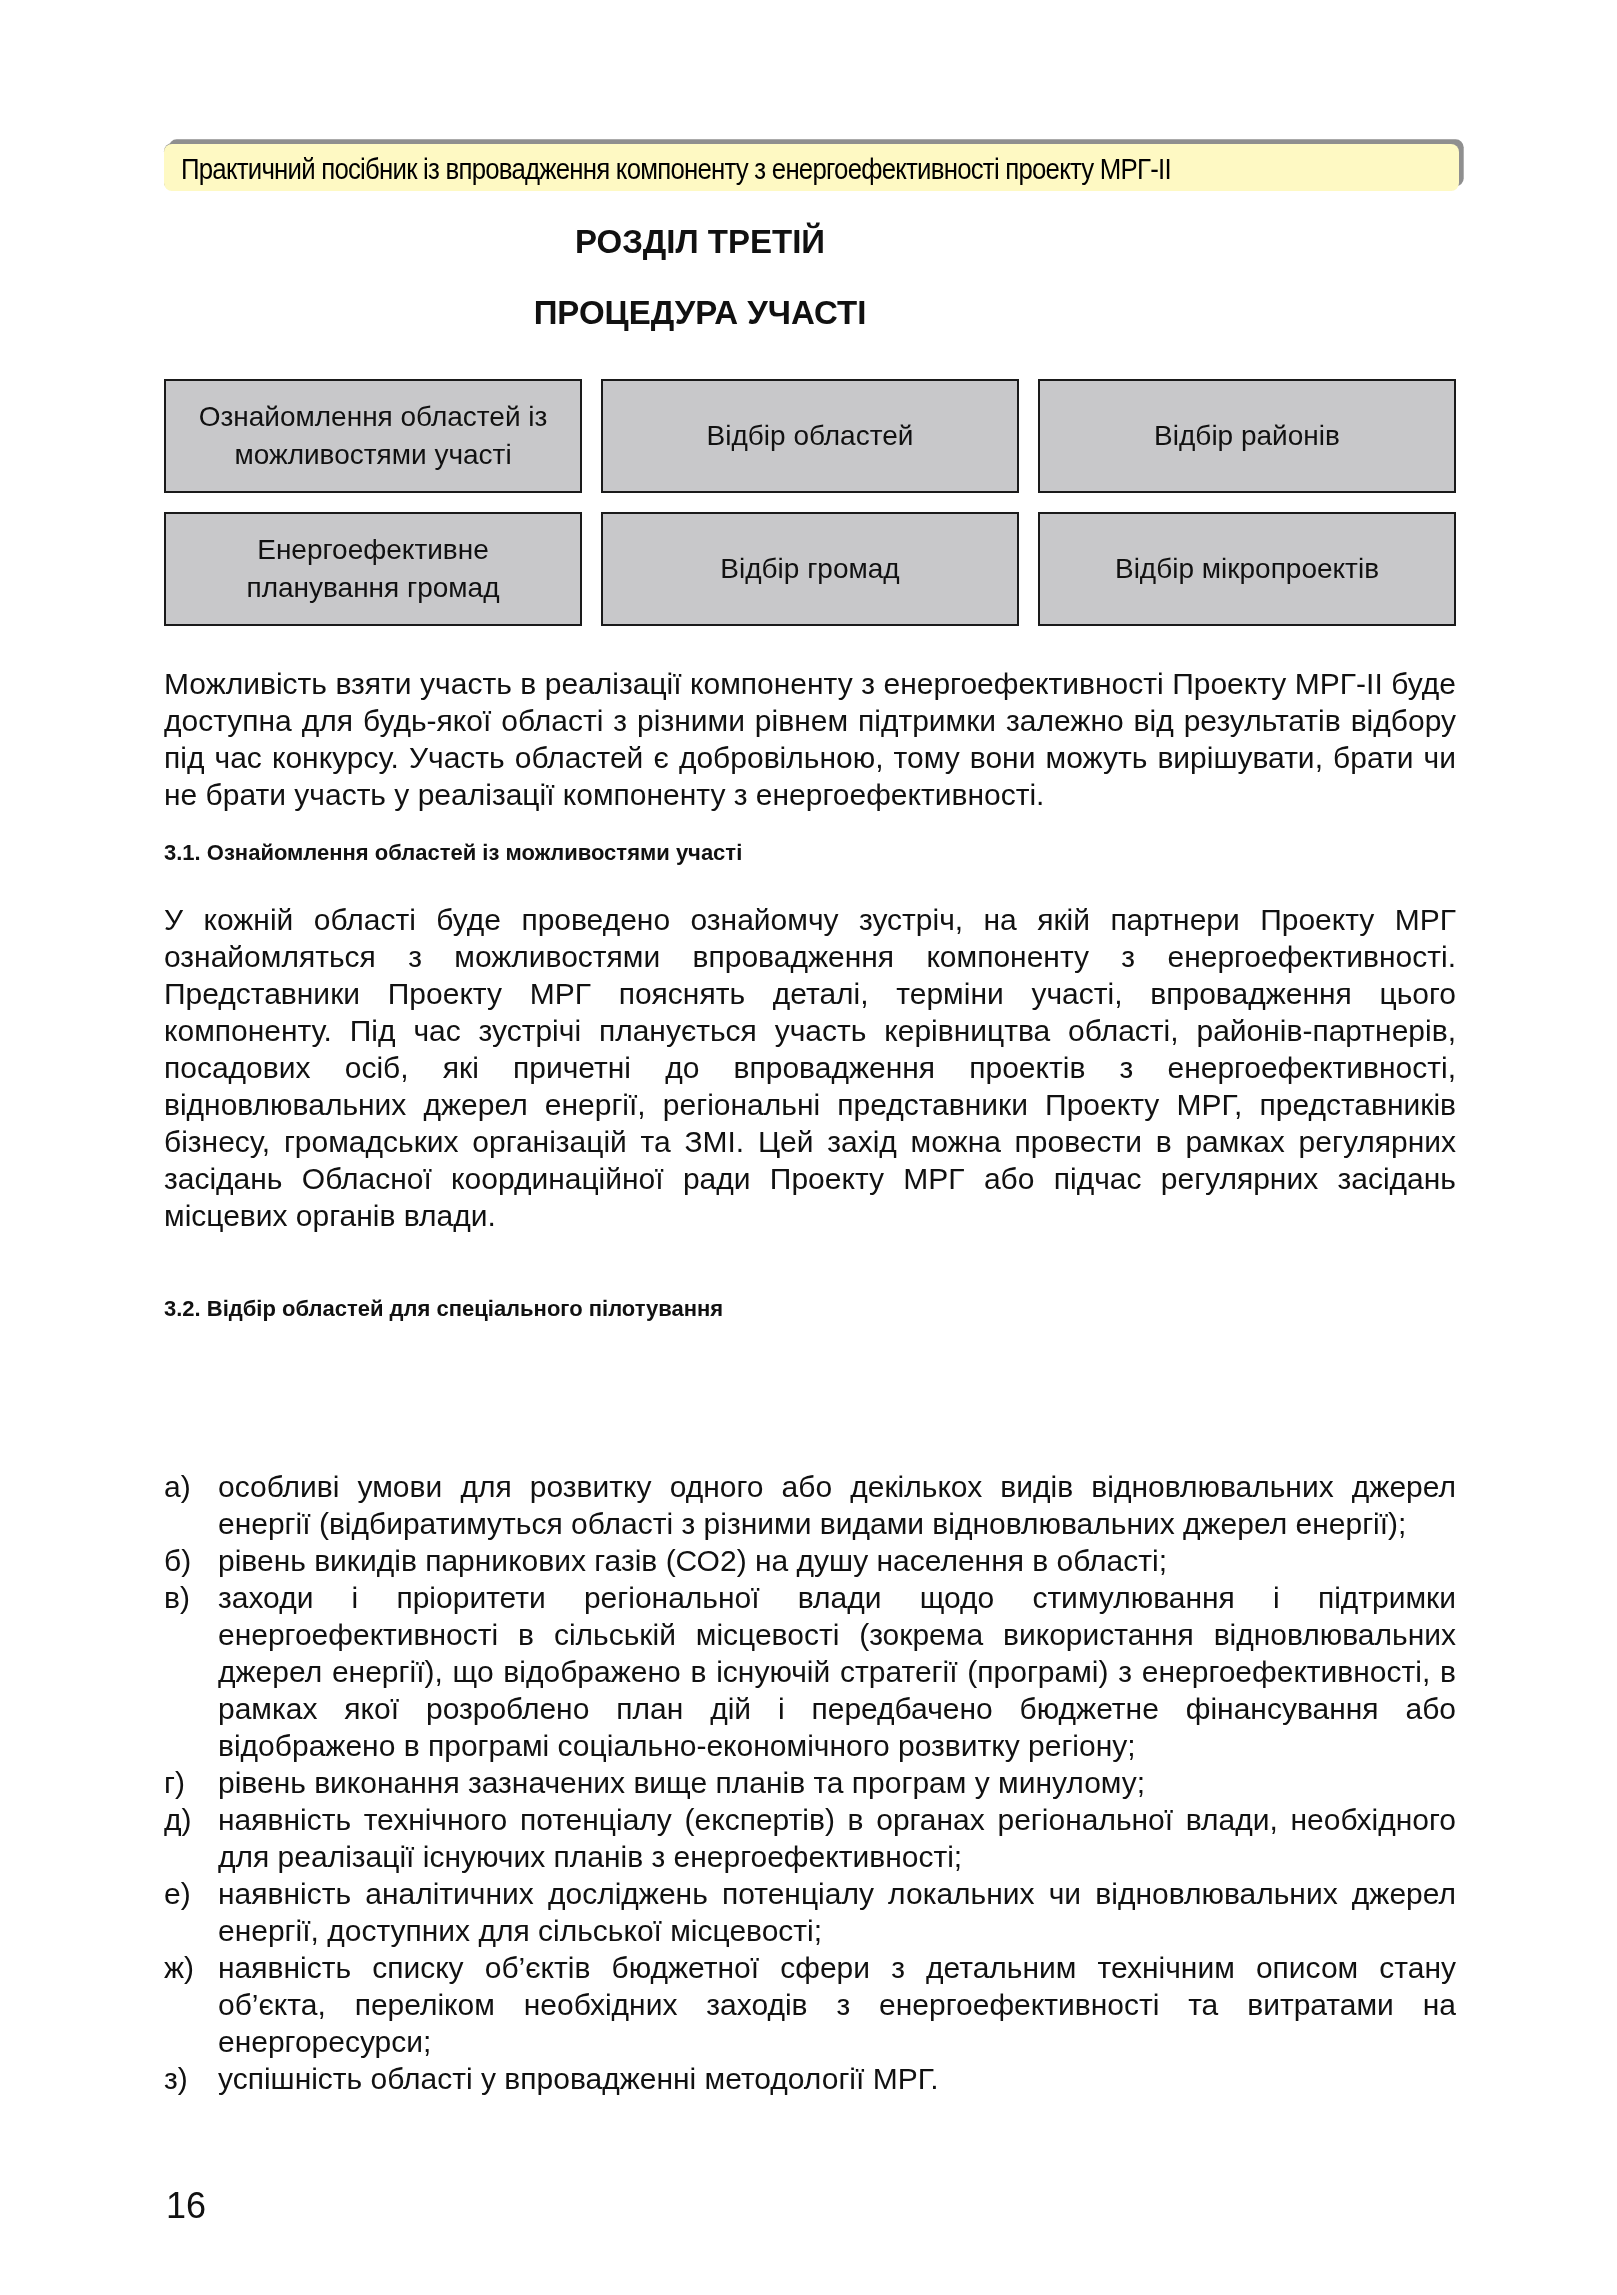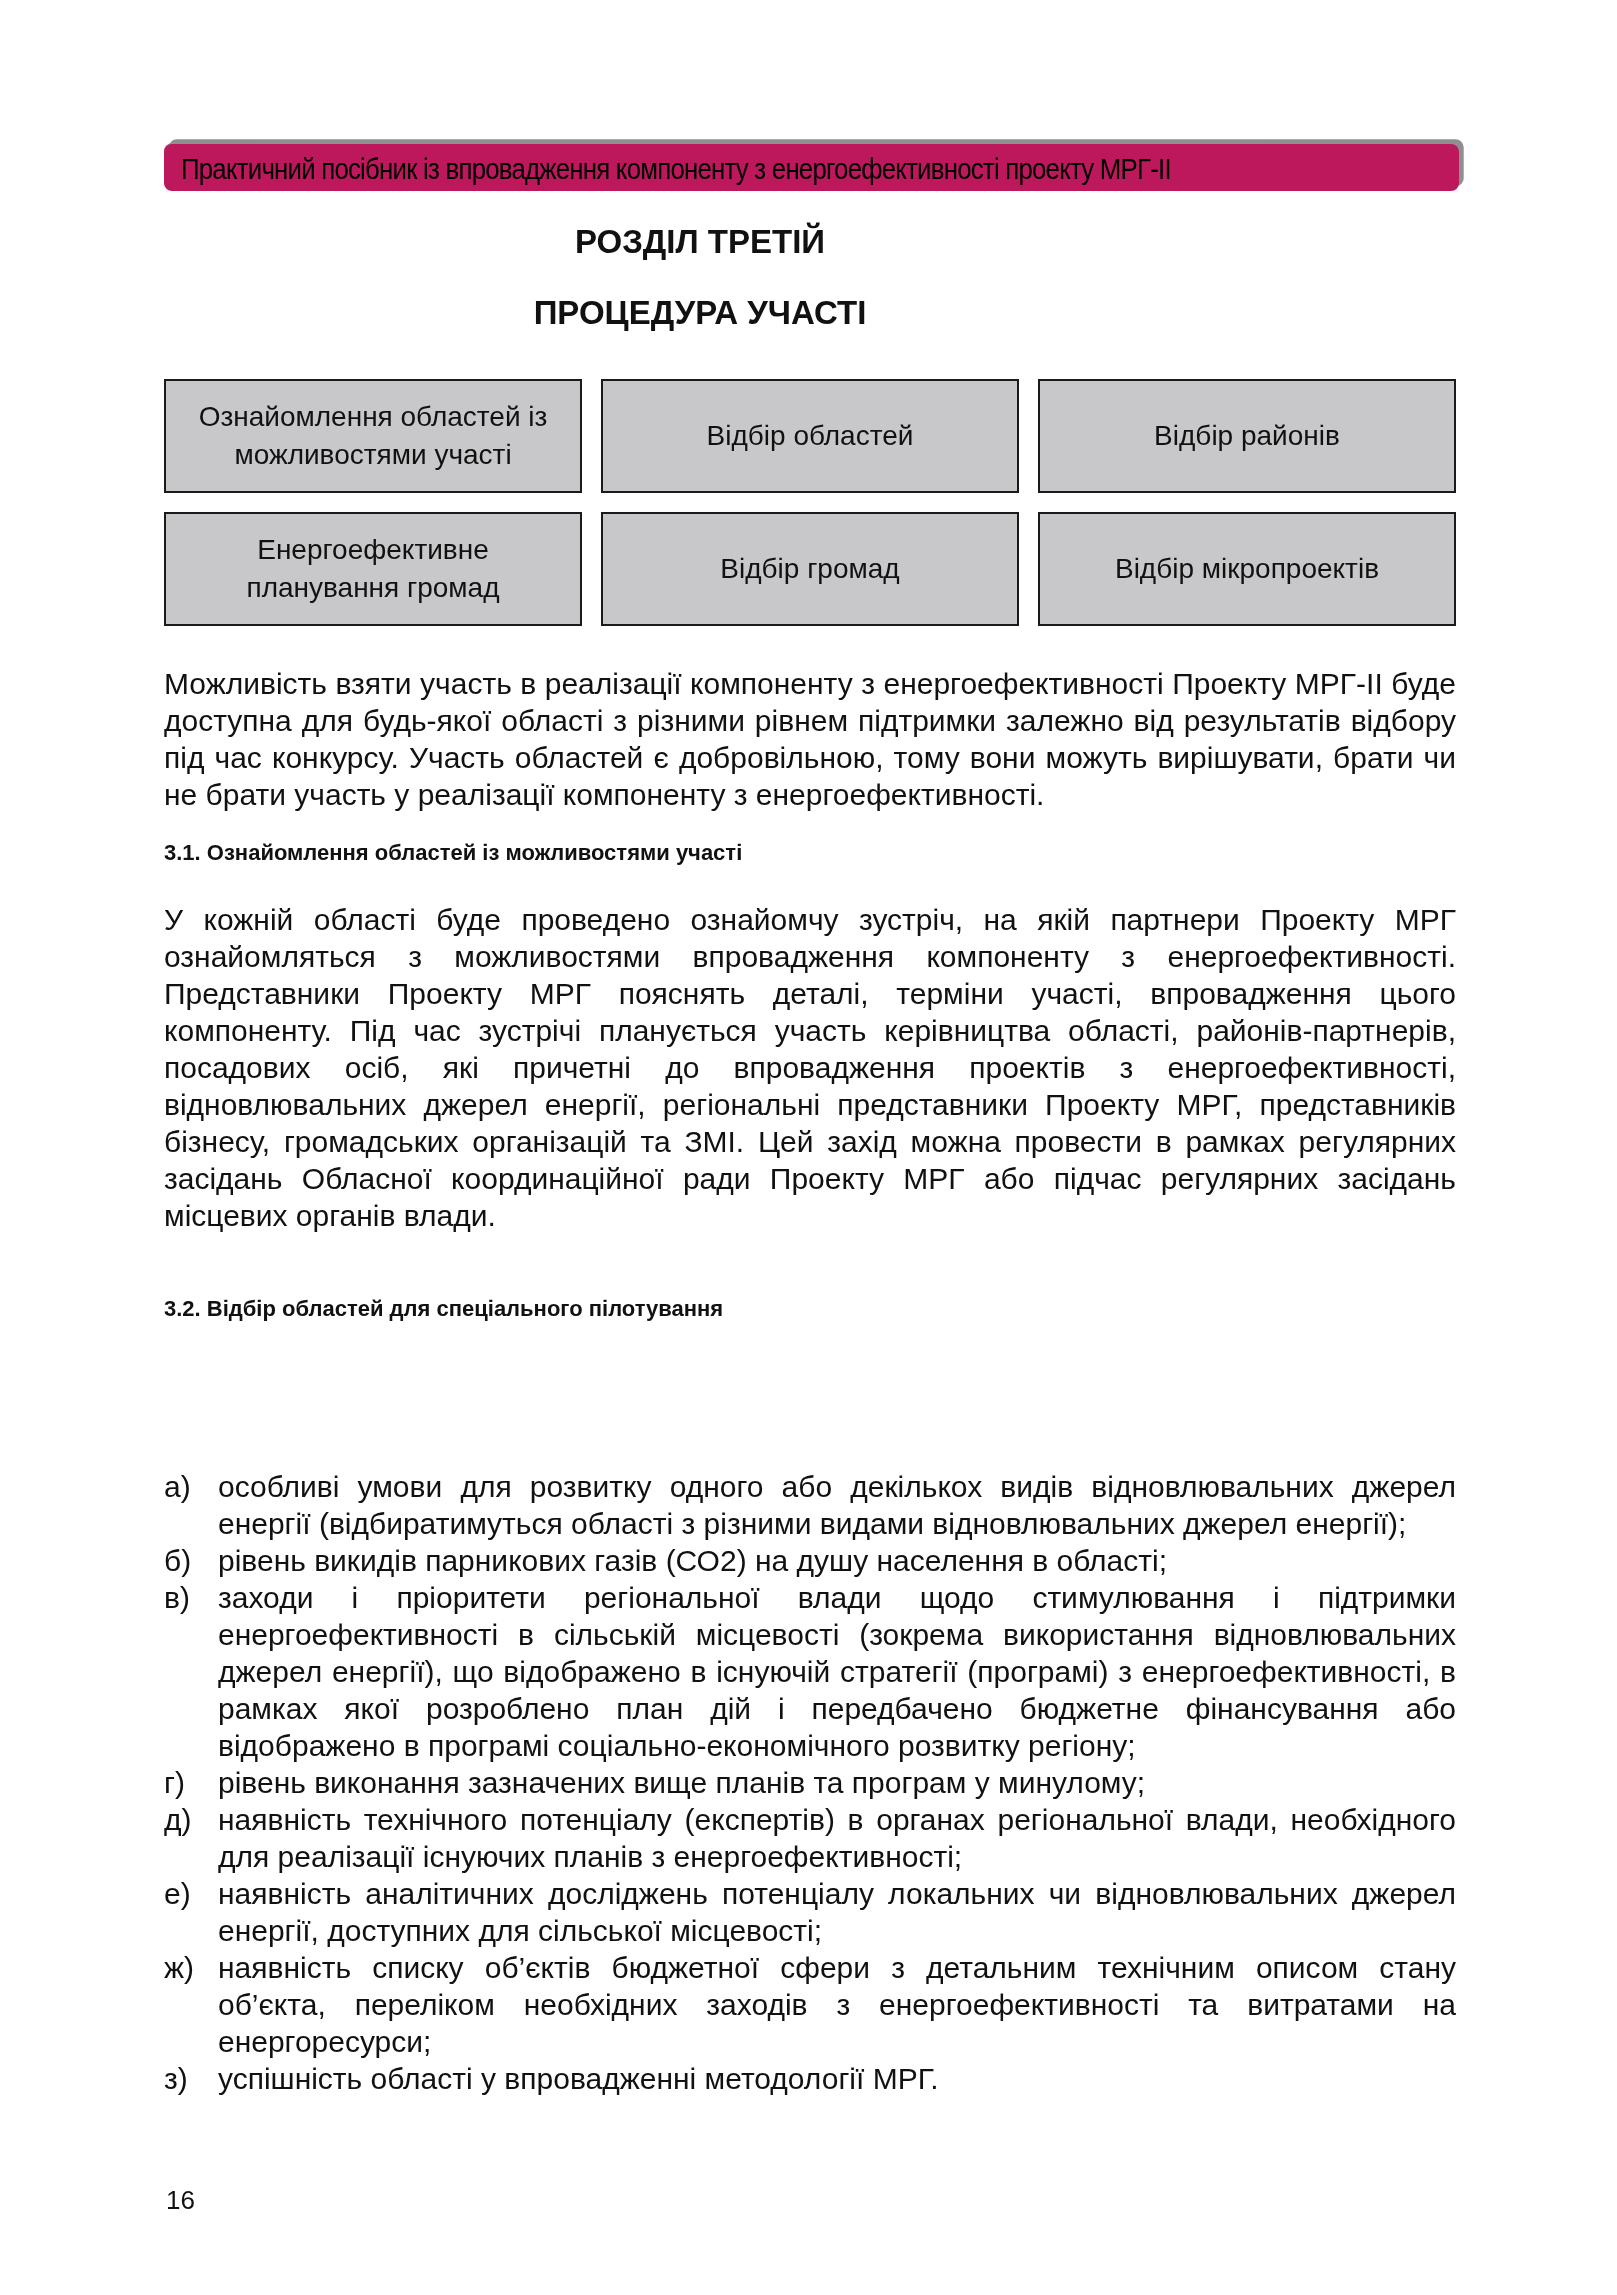--- a/index.html
+++ b/index.html
@@ -5,21 +5,21 @@
     html, body { margin: 0; padding: 0; background: #ffffff; }
     body {
       width: 1618px; height: 2295px; position: relative; overflow: hidden;
       font-family: "Liberation Sans", "DejaVu Sans", sans-serif; color: #111111;
     }
     .page { position: absolute; left: 0; top: 0; width: 1618px; height: 2295px; }
 
     
     .running-header {
       position: absolute; left: 164px; top: 144px; width: 1295px; height: 47px;
-      background: #be185d; border-radius: 8px;
+      background: #fef9c3; border-radius: 8px;
       box-shadow: 4.7px -4.7px 0 #8f8f8f, 0 -0.8px 0 #8f8f8f;
     }
     .running-header span {
       position: absolute; left: 17.4px; top: 8px;
       font-size: 30px; letter-spacing: -0.9px; transform: scaleX(0.86); transform-origin: left center;
       white-space: nowrap; color: #000;
     }
 
     .chapter-title, .chapter-subtitle {
       position: absolute; left: 0; width: 1400px; text-align: center;
@@ -47,21 +47,21 @@
     .text p { margin: 0; }
     .heading {
       position: absolute; left: 164px; font-weight: bold; font-size: 22px; color: #111;
     }
 
     .list { position: absolute; left: 164px; width: 1292px; font-size: 30px; line-height: 37px; color: #111; }
     .list-item { display: flex; text-align: justify; }
     .list-item .marker { width: 54px; flex: 0 0 54px; }
     .list-item .item-text { flex: 1; }
 
-    .page-number { position: absolute; left: 166px; top: 2185px; font-size: 26px; color: #111; }
+    .page-number { position: absolute; left: 166px; top: 2185px; font-size: 36px; color: #111; }
   </style>
 </head>
 <body>
 
 <div class="page">
 
   <div class="running-header">
     <span>Практичний посібник із впровадження компоненту з енергоефективності проекту МРГ-ІІ</span>
   </div>
 

